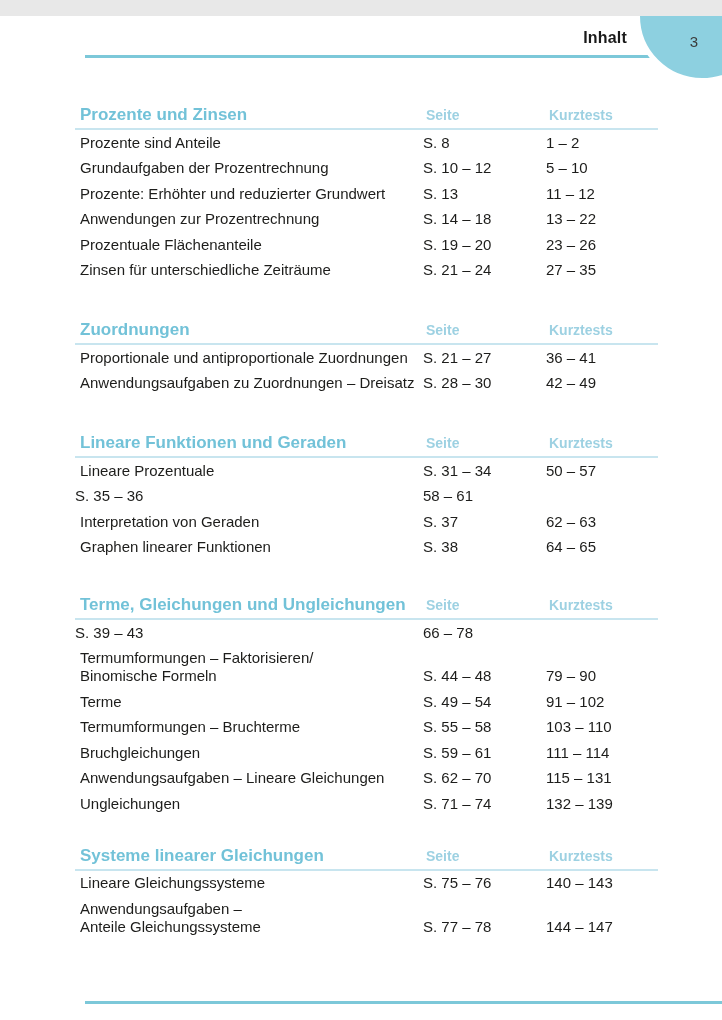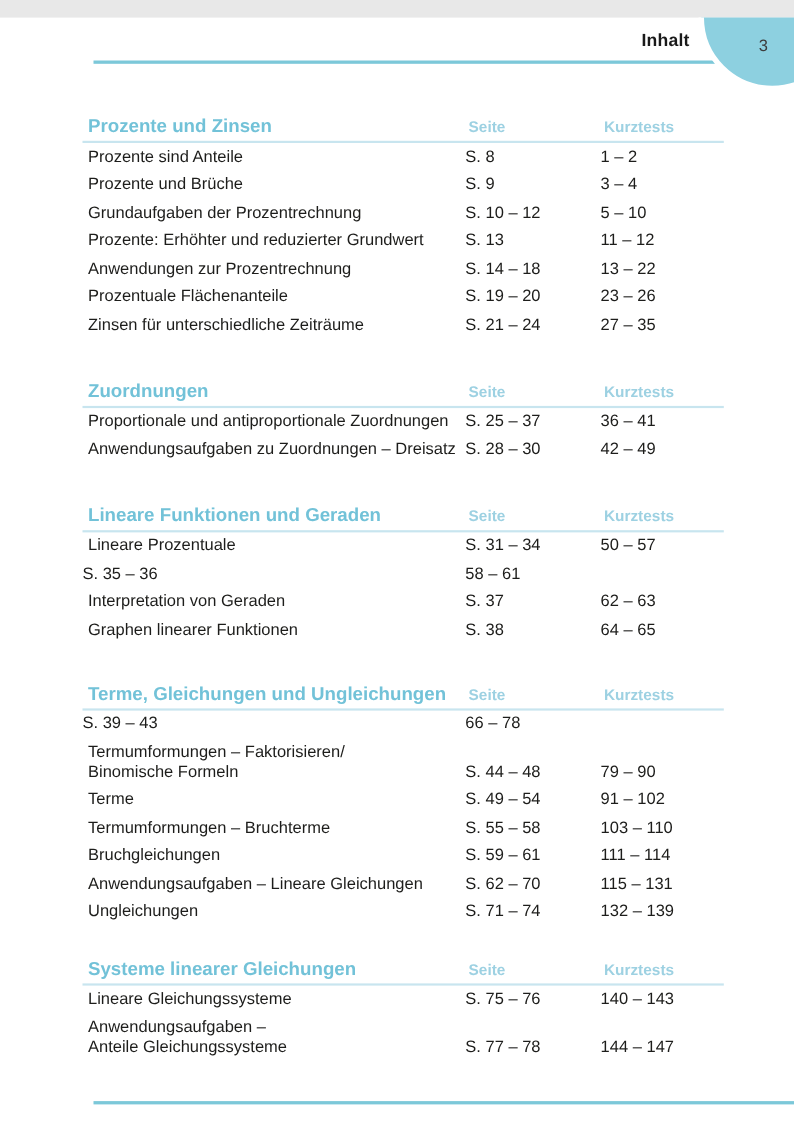--- a/index.html
+++ b/index.html
@@ -103,25 +103,20 @@
       <div class="col-label">Seite</div>
       <div class="col-label">Kurztests</div>
     </div>
     <div class="section-rows">
   <div class="toc-row">
     <div class="cell title">Prozente sind Anteile</div>
     <div class="cell seite">S. 8</div>
     <div class="cell kurztests">1 – 2</div>
   </div>
 
-  <div class="toc-row">
-    <div class="cell title">Prozente und Brüche</div>
-    <div class="cell seite">S. 9</div>
-    <div class="cell kurztests">3 – 4</div>
-  </div>
 
   <div class="toc-row">
     <div class="cell title">Grundaufgaben der Prozentrechnung</div>
     <div class="cell seite">S. 10 – 12</div>
     <div class="cell kurztests">5 – 10</div>
   </div>
 
   <div class="toc-row">
     <div class="cell title">Prozente: Erhöhter und reduzierter Grundwert</div>
     <div class="cell seite">S. 13</div>
@@ -150,21 +145,21 @@
 
   <div class="toc-section">
     <div class="section-header">
       <div class="section-title">Zuordnungen</div>
       <div class="col-label">Seite</div>
       <div class="col-label">Kurztests</div>
     </div>
     <div class="section-rows">
   <div class="toc-row">
     <div class="cell title">Proportionale und antiproportionale Zuordnungen</div>
-    <div class="cell seite">S. 25 – 37</div>
+    <div class="cell seite">S. 21 – 27</div>
     <div class="cell kurztests">36 – 41</div>
   </div>
 
   <div class="toc-row">
     <div class="cell title">Anwendungsaufgaben zu Zuordnungen – Dreisatz</div>
     <div class="cell seite">S. 28 – 30</div>
     <div class="cell kurztests">42 – 49</div>
   </div>
 </div>
   </div>

